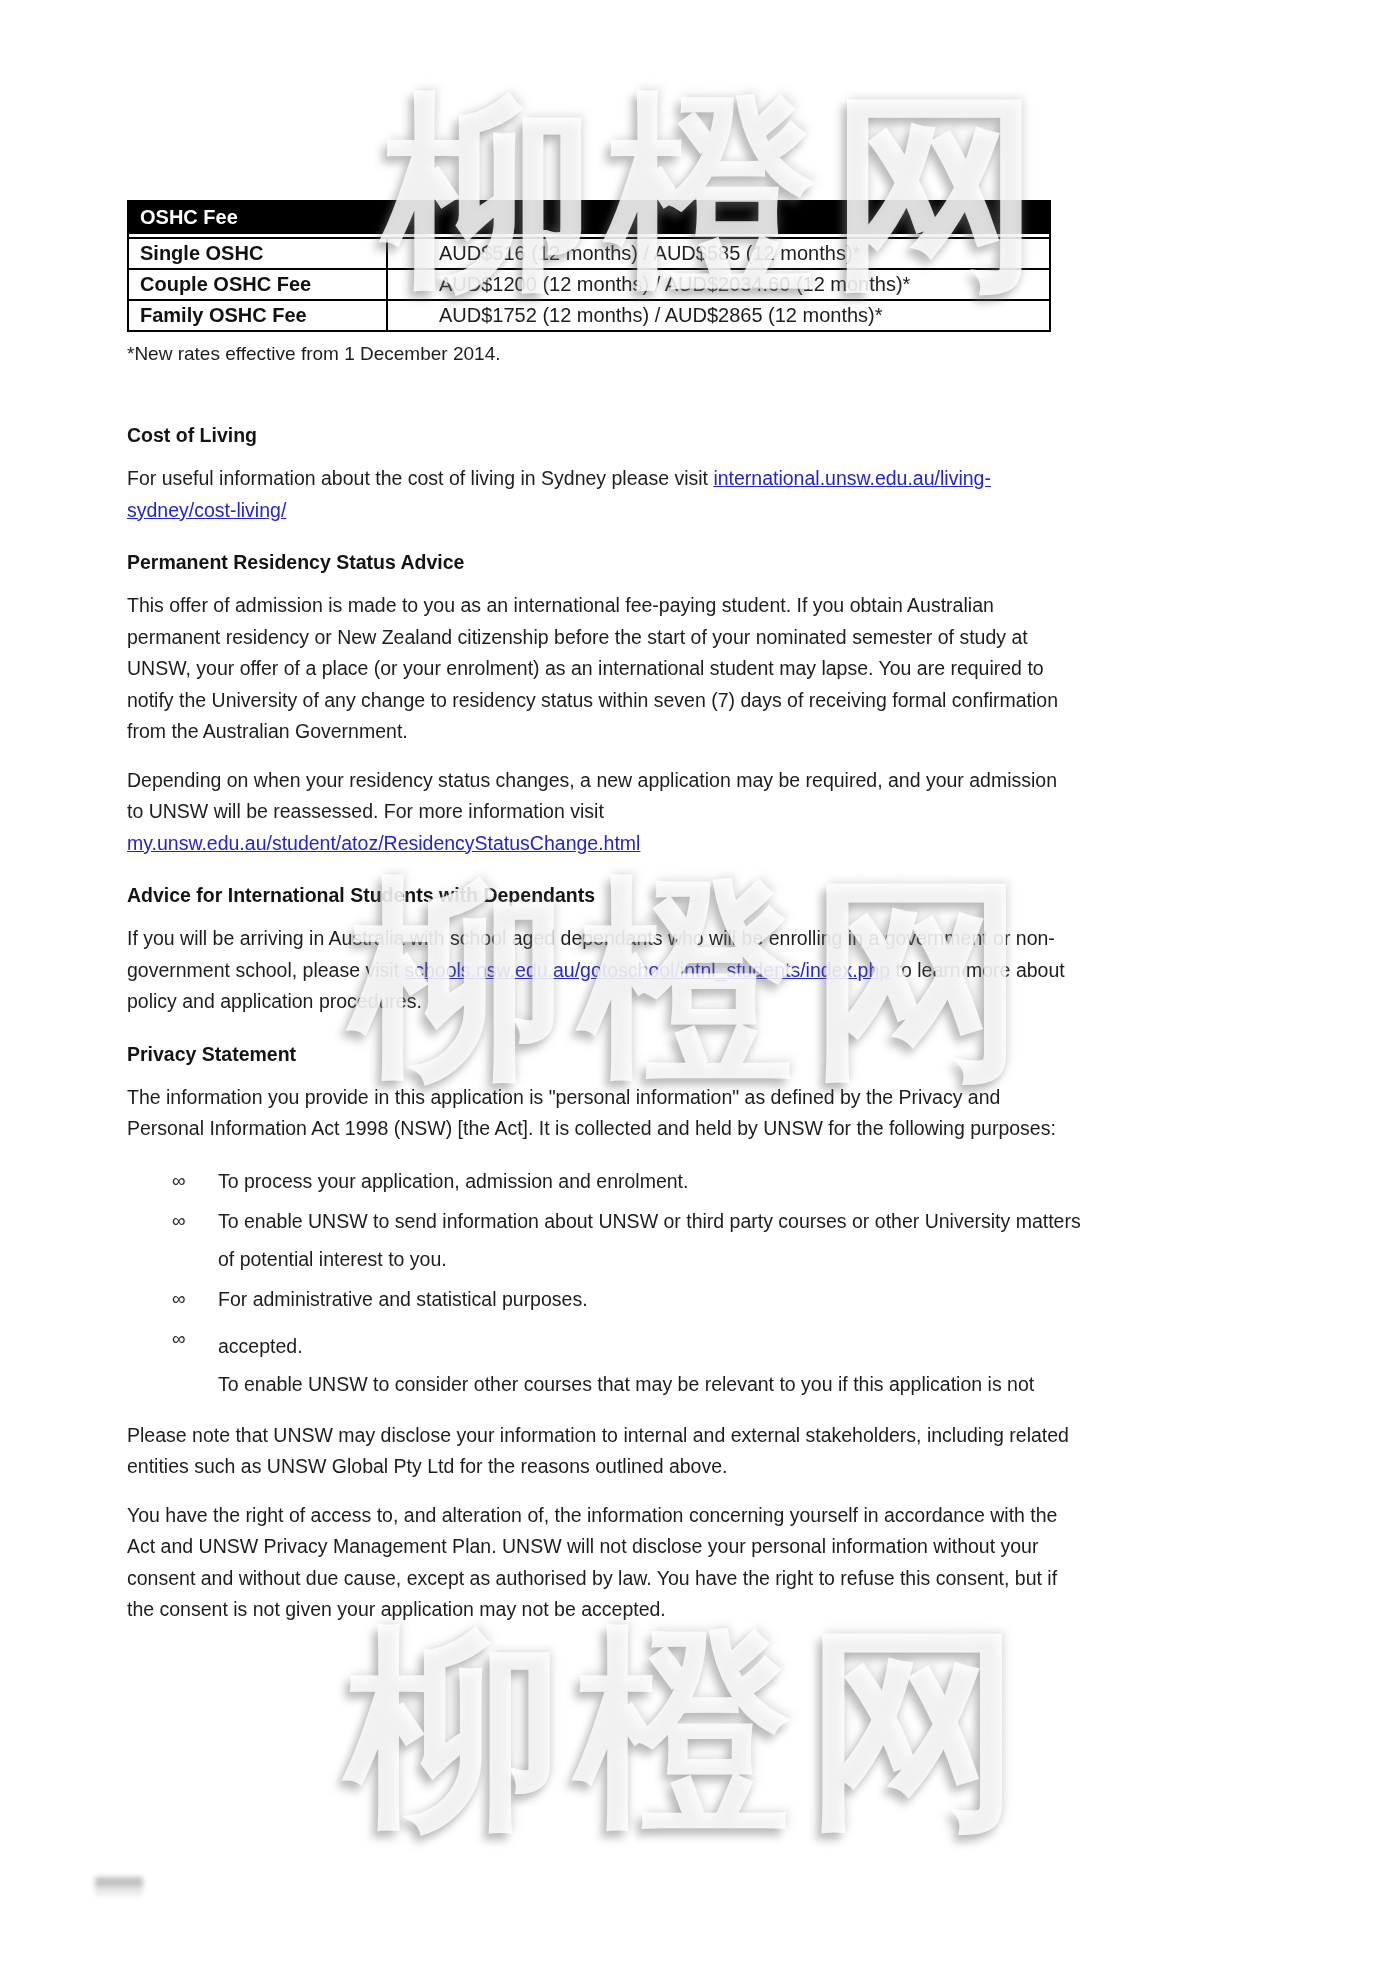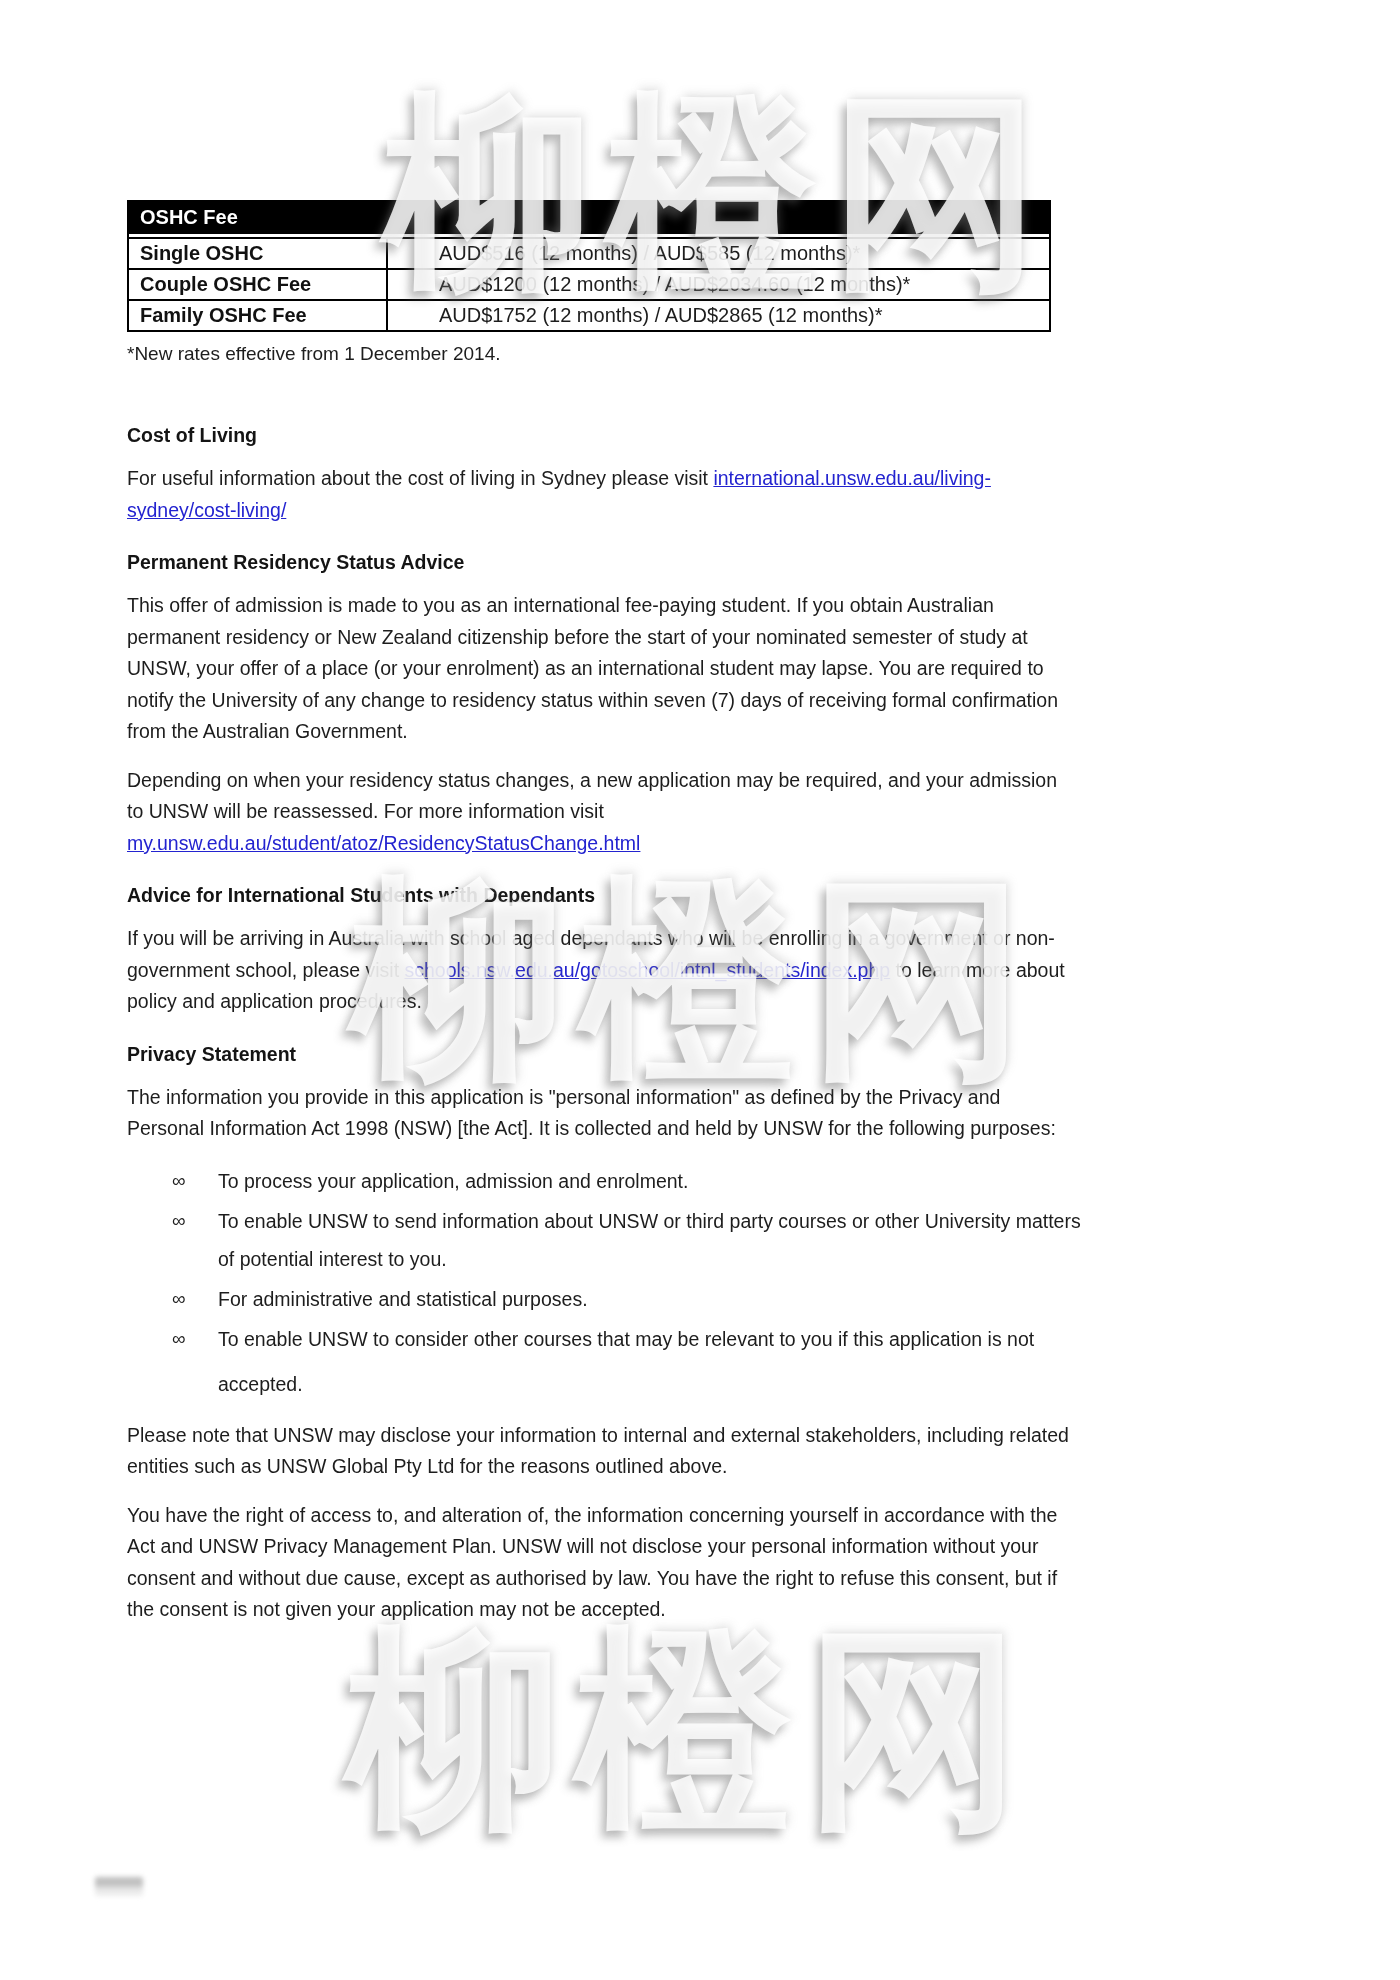--- a/index.html
+++ b/index.html
@@ -126,22 +126,22 @@
           </div>
           <div class="bullet-item">
             <span class="bullet-glyph">∞</span>
             <div class="bullet-text">
               <div class="bullet-line">For administrative and statistical purposes.</div>
             </div>
           </div>
           <div class="bullet-item">
             <span class="bullet-glyph">∞</span>
             <div class="bullet-text">
+              <div class="bullet-line gap">accepted.</div>
               <div class="bullet-line">To enable UNSW to consider other courses that may be relevant to you if this application is not</div>
-              <div class="bullet-line gap">accepted.</div>
             </div>
           </div>
         </div>
         <div class="para">
           <div class="line"><span>Please note that UNSW may disclose your information to internal and external stakeholders, including related</span></div>
           <div class="line"><span>entities such as UNSW Global Pty Ltd for the reasons outlined above.</span></div>
         </div>
         <div class="para">
           <div class="line"><span>You have the right of access to, and alteration of, the information concerning yourself in accordance with the</span></div>
           <div class="line"><span>Act and UNSW Privacy Management Plan. UNSW will not disclose your personal information without your</span></div>

